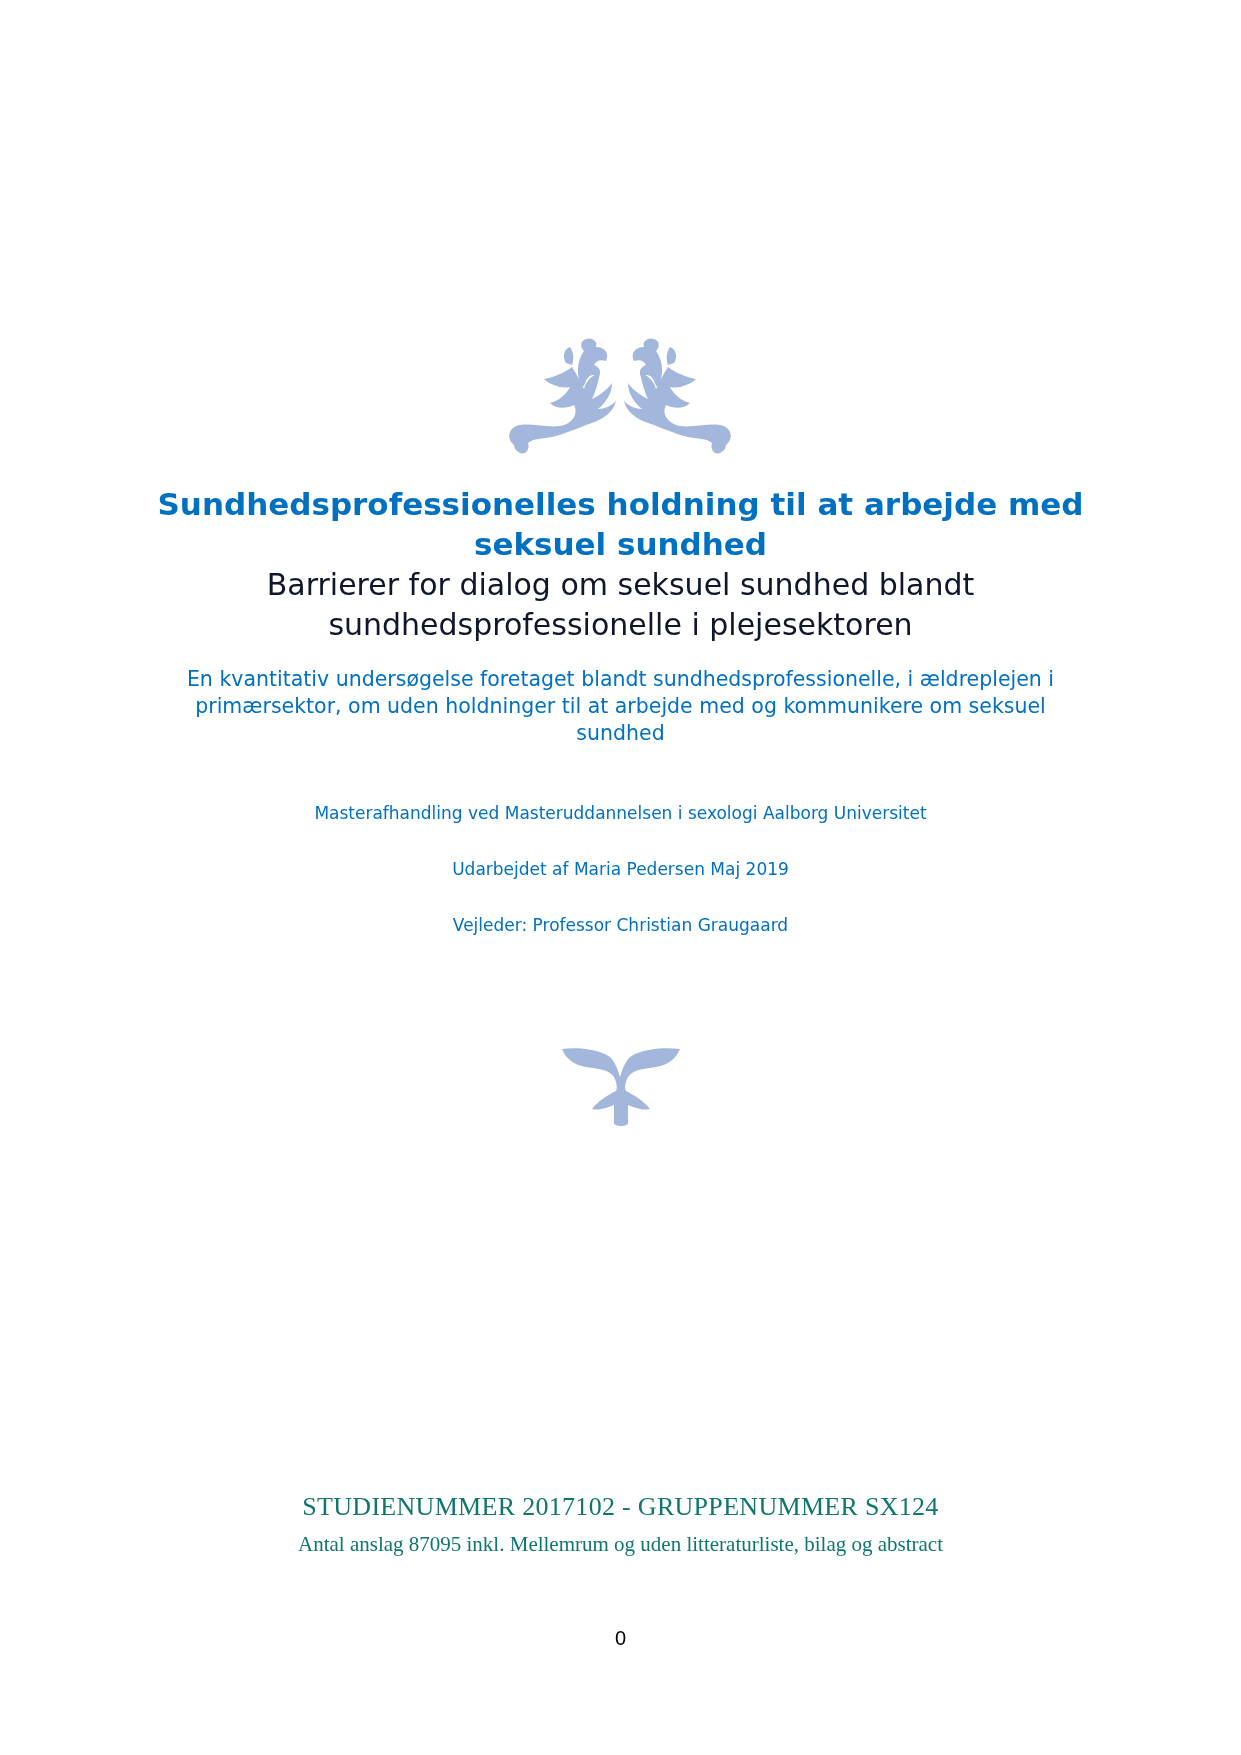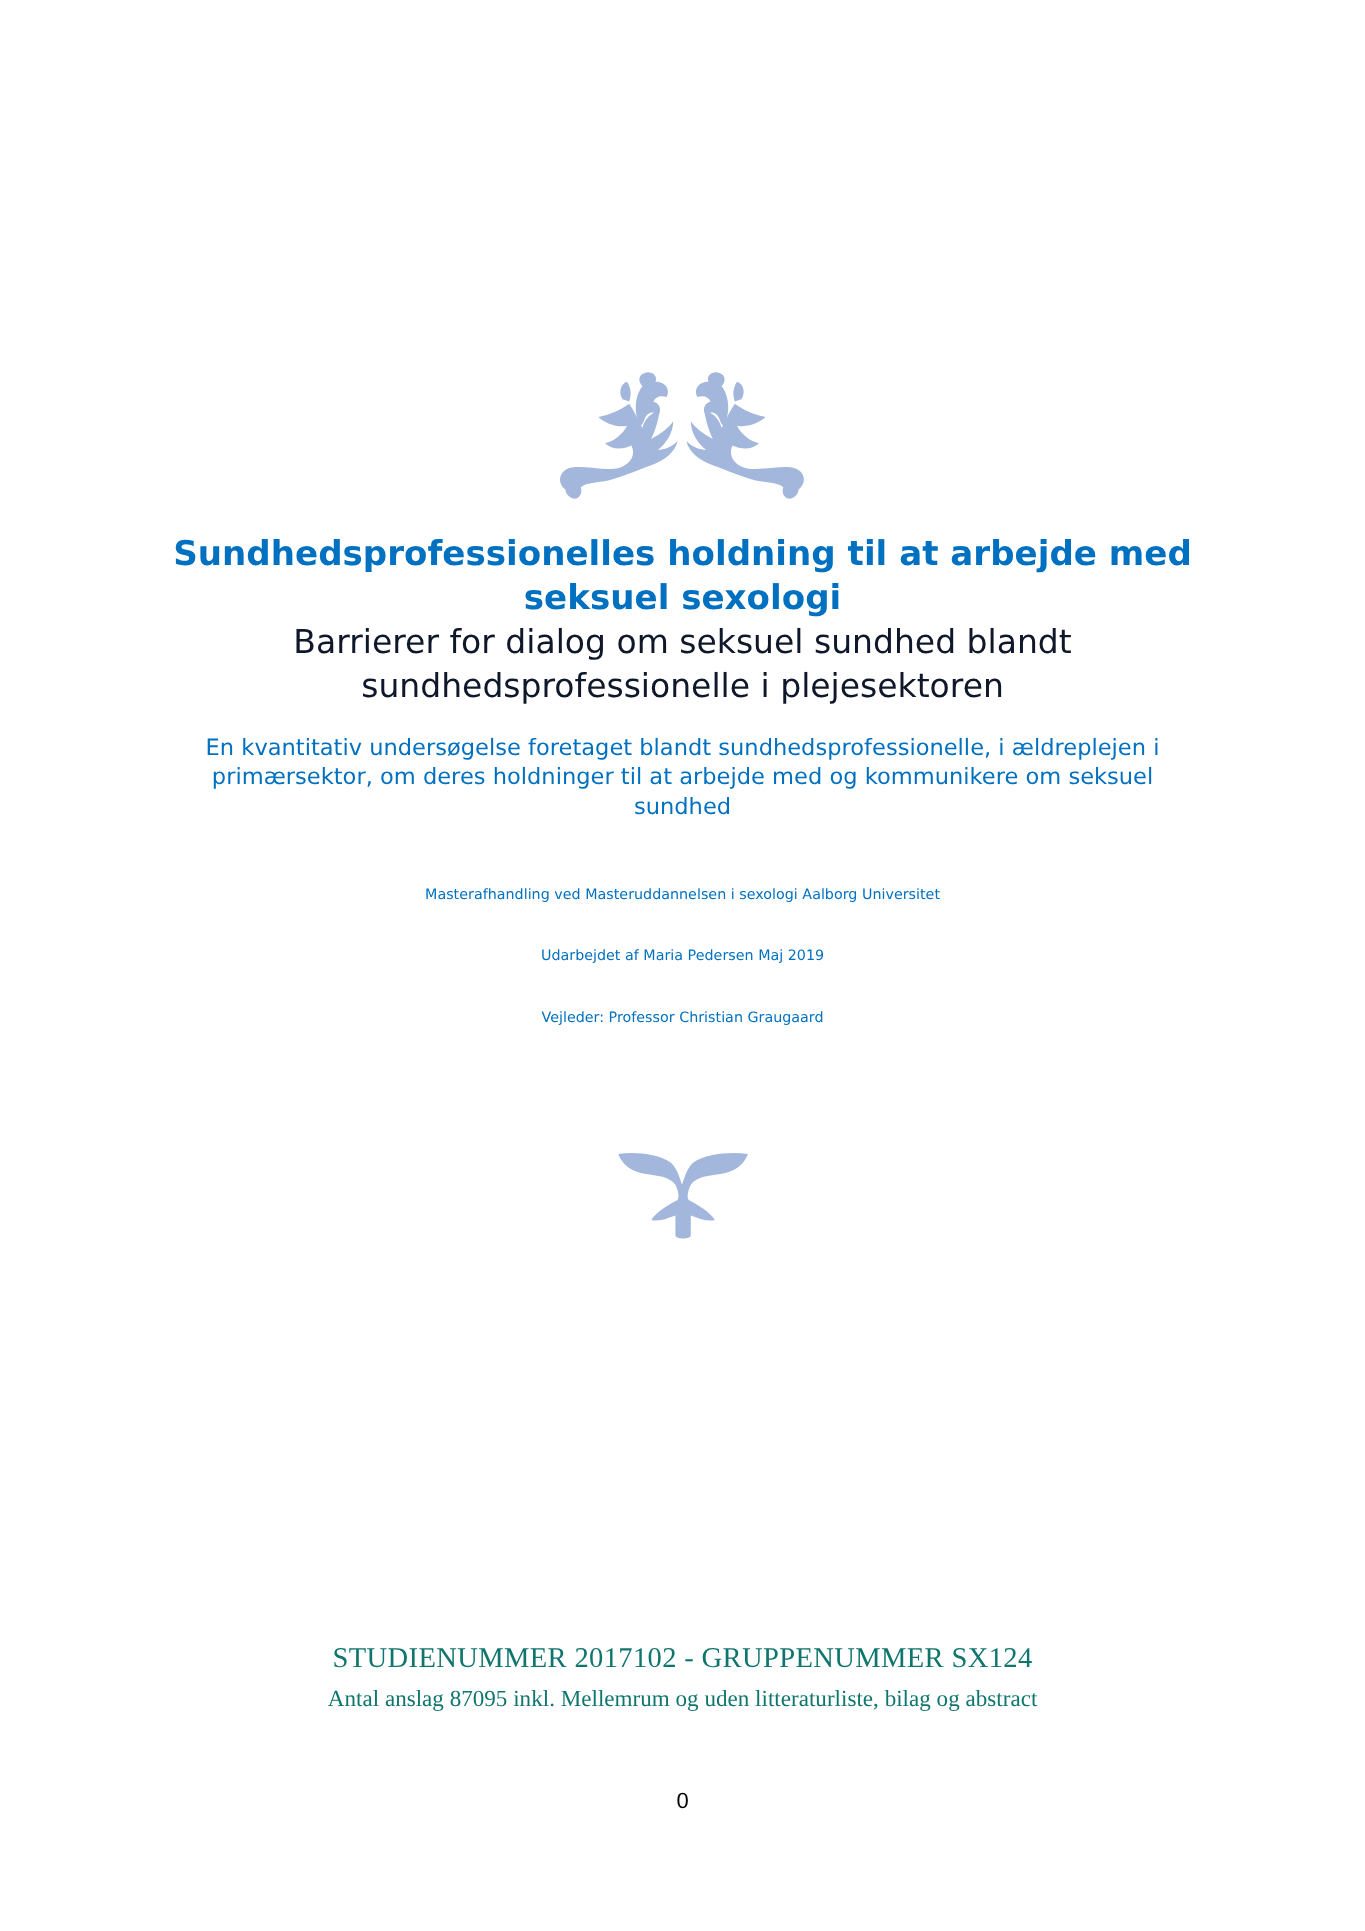--- a/index.html
+++ b/index.html
@@ -56,21 +56,21 @@
     }
     .description {
       top: 666px;
       left: 120px;
       width: 1001px;
       font-size: 20.5px;
       line-height: 27px;
       color: #0070c0;
     }
     .meta-line {
-      font-size: 13px;
+      font-size: 17px;
       line-height: 27px;
       color: #0070c0;
     }
     .meta-1 { top: 800px; }
     .meta-2 { top: 856px; }
     .meta-3 { top: 912px; }
     .footer-block {
       position: absolute;
       left: 0;
       width: 1241px;
@@ -115,31 +115,31 @@
       <g transform="translate(240,0) scale(-1,1)">
         <path d="M14 112 C6 106 8 94 20 92 C34 90 52 96 64 92 C74 88 78 80 74 72 C66 76 56 76 50 70 C58 68 66 62 70 54 C62 56 50 52 44 46 C54 44 64 40 72 34 C76 40 80 48 84 56 C86 48 92 42 100 40 C98 50 96 58 92 66 C100 62 108 56 112 50 C112 60 106 70 98 76 C106 76 112 72 116 68 C114 78 104 86 92 90 C80 94 68 100 52 104 C40 106 32 106 28 110 C30 116 26 122 20 120 C16 118 14 115 14 112 Z"></path>
         <path d="M80 50 C76 38 78 26 84 18 C80 14 80 8 86 6 C92 4 98 8 96 14 C104 14 110 20 106 28 C100 26 96 28 94 32 C100 34 102 40 98 44 C94 40 88 42 86 48 C84 54 82 56 80 50 Z"></path>
         <path d="M66 30 C62 24 64 16 70 14 C74 20 74 26 72 32 Z"></path>
       </g>
     </g>
   </svg>
 
   <div class="center-block title">
     <div>Sundhedsprofessionelles holdning til at arbejde med</div>
-    <div>seksuel sexologi</div>
+    <div>seksuel sundhed</div>
   </div>
 
   <div class="center-block subtitle">
     <div>Barrierer for dialog om seksuel sundhed blandt</div>
     <div>sundhedsprofessionelle i plejesektoren</div>
   </div>
 
   <div class="center-block description">
     <div>En kvantitativ undersøgelse foretaget blandt sundhedsprofessionelle, i ældreplejen i</div>
-    <div>primærsektor, om deres holdninger til at arbejde med og kommunikere om seksuel</div>
+    <div>primærsektor, om uden holdninger til at arbejde med og kommunikere om seksuel</div>
     <div>sundhed</div>
   </div>
 
   <div class="center-block meta-line meta-1">Masterafhandling ved Masteruddannelsen i sexologi Aalborg Universitet</div>
   <div class="center-block meta-line meta-2">Udarbejdet af Maria Pedersen Maj 2019</div>
   <div class="center-block meta-line meta-3">Vejleder: Professor Christian Graugaard</div>
 
   <svg class="ornament-bottom" viewBox="0 0 126 85" xmlns="http://www.w3.org/2000/svg">
     <g fill="#a3b7dc">
       <path d="M4 6 C20 4 40 6 52 14 C58 20 60 28 62 34 C64 28 66 20 72 14 C84 6 104 4 122 6 C118 16 110 22 98 24 C86 26 76 26 70 34 C68 38 66 44 68 48 C76 52 86 58 92 66 C84 68 76 64 70 62 L70 80 C70 84 56 84 56 80 L56 62 C50 64 42 68 34 66 C40 58 50 52 58 48 C60 44 58 38 56 34 C50 26 40 26 28 24 C16 22 8 16 4 6 Z"></path>

